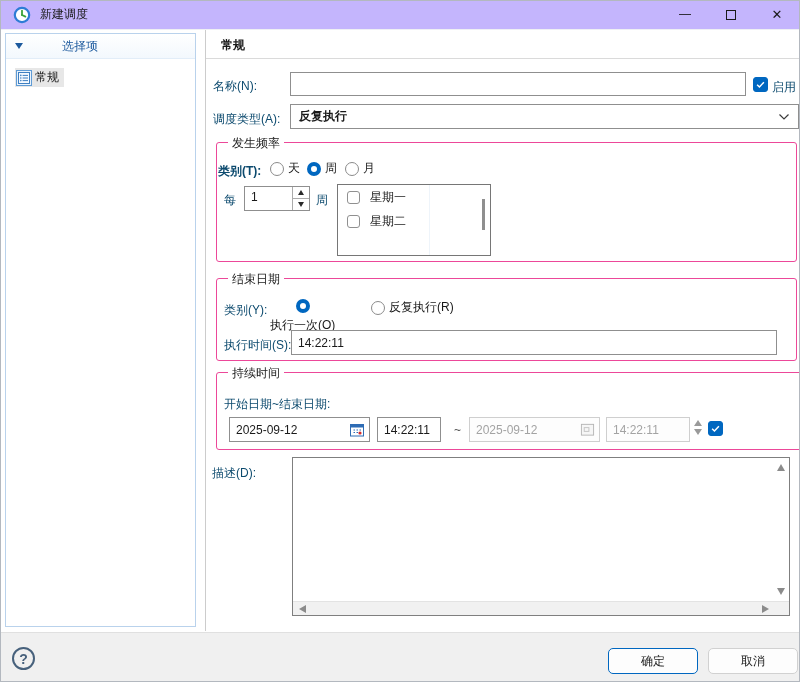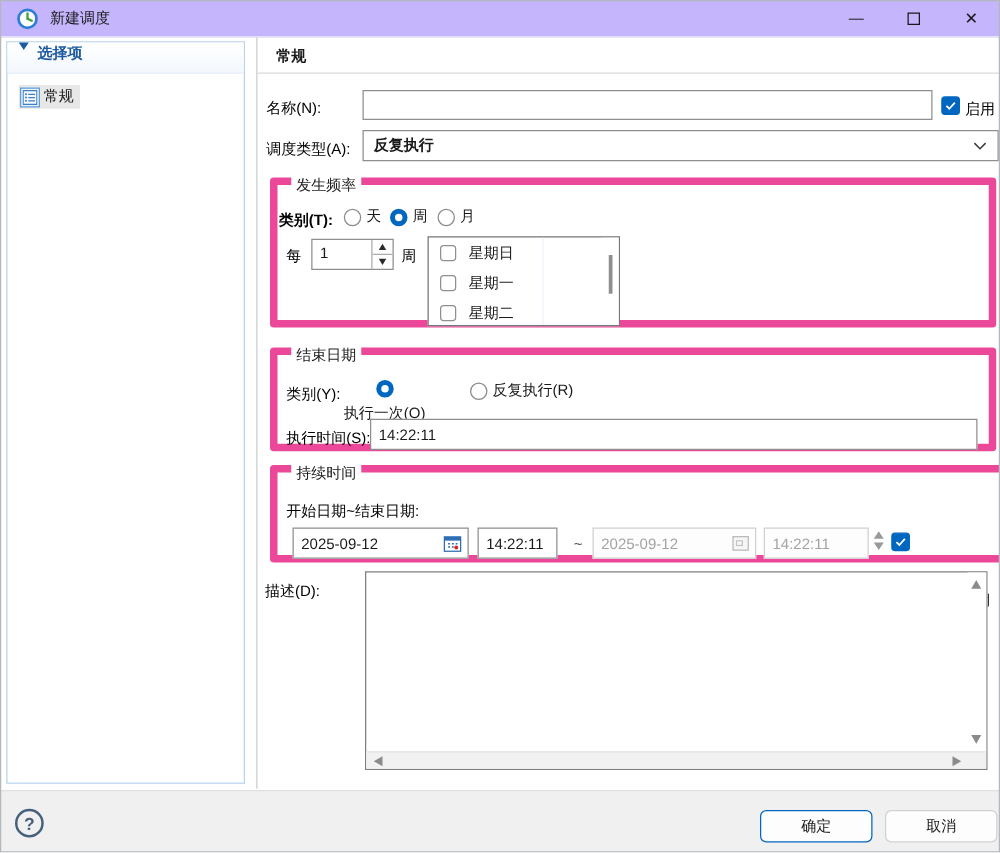--- a/index.html
+++ b/index.html
@@ -18,44 +18,44 @@
   .titlebar .title { margin-left:9px; font-size:12px; color:#1a1a1a; }
   .win-controls { margin-left:auto; display:flex; height:30px; }
   .win-btn { width:46px; height:30px; display:flex; align-items:center; justify-content:center; color:#1a1a1a; cursor:default; }
   .glyph-min { font-size:12px; line-height:1; transform:translateY(-1px); }
   .glyph-max { width:10px; height:10px; border:1px solid #1a1a1a; display:inline-block; }
   .glyph-close { font-size:13px; line-height:1; }
 
   
   .sidebar { position:absolute; left:5px; top:33px; width:191px; height:594px;
     background:#fff; border:1px solid #b9d2ec; }
-  .sidebar-header { height:25px; display:flex; padding-left:9px;
+  .sidebar-header { height:25px; display:flex; align-items:center; padding-left:9px;
     background:linear-gradient(#ffffff,#f3f8fd); border-bottom:1px solid #e2edf8;
-    color:#1d5a9e; font-weight:bold; }
+    color:#1d5a9e; font-weight:normal;gap:32px; }
   .tri-down-blue { width:0; height:0; border-left:4px solid transparent; border-right:4px solid transparent;
     border-top:6px solid #1d5a9e; margin-right:7px; }
   .sidebar-item { display:inline-flex; align-items:center; margin:9px 0 0 9px;
     background:#e7e7e7; padding:1px 5px 1px 1px; cursor:default; }
   .sidebar-item .item-icon { width:16px; height:16px; border:1px solid #5f9bd5; background:#eaf3fc;
     display:flex; align-items:center; justify-content:center; margin-right:3px; }
   .v-divider { position:absolute; left:205px; top:30px; width:1px; height:601px; background:#cccccc; }
 
   
   .section-title { position:absolute; left:221px; top:37px; font-weight:bold; font-size:12px; }
   .h-divider { position:absolute; left:206px; top:58px; width:594px; height:1px; background:#dadada; }
-  .flabel { position:absolute; font-size:12px; color:#000000; white-space:nowrap; }
+  .flabel { position:absolute; font-size:12px; color:#0c4a6e; white-space:nowrap; }
 
   .txt-input { position:absolute; border:1px solid #8f8f8f; background:#fff; font-family:"Liberation Sans",sans-serif;
     font-size:12px; color:#1a1a1a; padding:0 6px; outline:none; }
 
   .combo { position:absolute; border:1px solid #8f8f8f; background:#fff; display:flex; align-items:center;
     padding:0 8px; cursor:default;font-weight:bold; }
   .combo .chev { margin-left:auto; }
 
-  .groupbox { position:absolute; border:6px solid #ec4899; border-radius:3px; }
+  .groupbox { position:absolute; border:1px solid #ec4899; border-radius:3px; }
   .group-legend { position:absolute; top:-8px; left:11px; background:#fff; padding:0 4px; font-size:12px; color:#1a1a1a; }
 
   .radio { width:14px; height:14px; border:1px solid #8b8b8b; border-radius:50%; background:#fff; display:inline-block; }
   .radio.checked { border:4px solid #0067c0; }
   .radio-row-item { position:absolute; display:flex; align-items:center; gap:4px; }
 
   .checkbox { width:15px; height:15px; border:1px solid #8b8b8b; border-radius:3px; background:#fff;
     display:inline-flex; align-items:center; justify-content:center; }
   .checkbox.checked { background:#0067c0; border-color:#0067c0; }
   .checkbox-sm { width:13px; height:13px; border:1px solid #909090; border-radius:3px; background:#fff; display:inline-block; }
@@ -195,24 +195,20 @@
       <div>
           <span class="tri-dn"></span>
         </div>
     </span>
   </div>
   <div class="flabel" style="left:99px; top:49px;">周</div>
 
   <div class="listbox" style="left:120px; top:41px; width:154px; height:72px;">
     <div class="list-row">
       <span class="checkbox-sm"></span>
-      <span>星期日</span>
-    </div>
-    <div class="list-row">
-      <span class="checkbox-sm"></span>
       <span>星期一</span>
     </div>
     <div class="list-row">
       <span class="checkbox-sm"></span>
       <span>星期二</span>
     </div>
     <div class="list-colline"></div>
     <div class="list-scrollbar">
       <div class="list-thumb"></div>
     </div>

